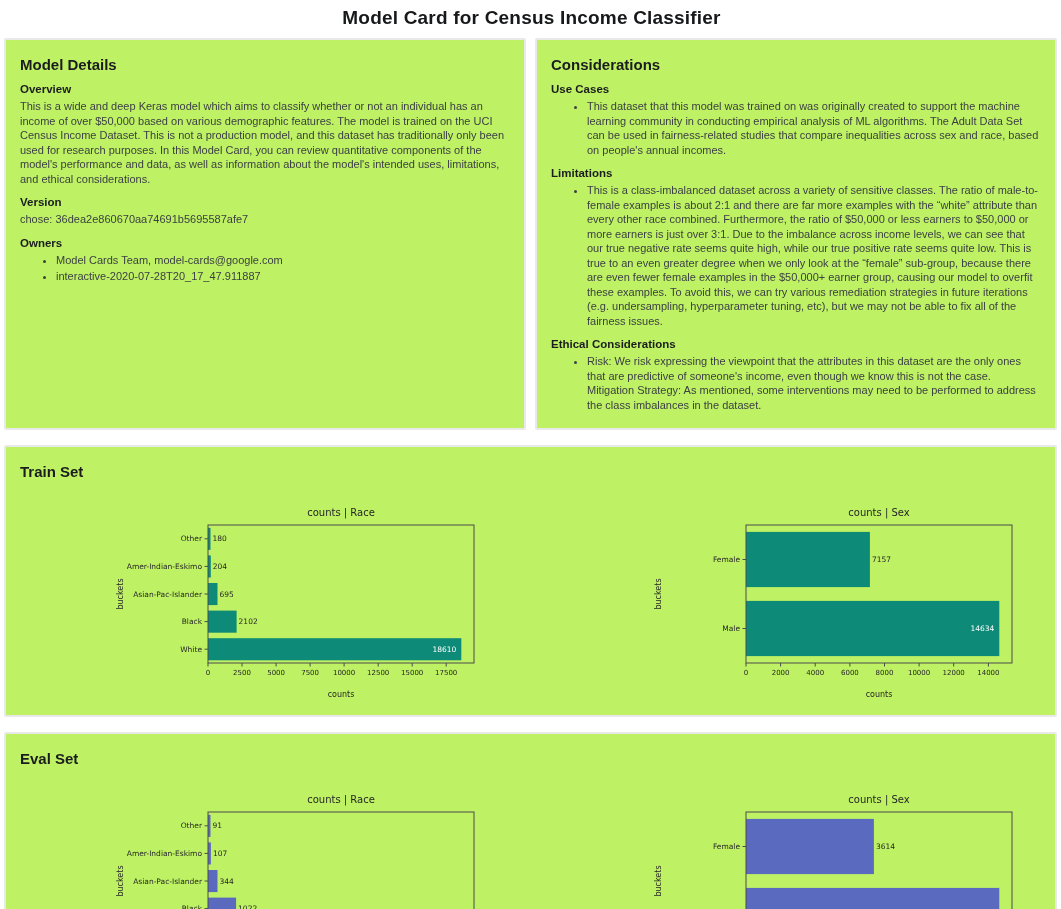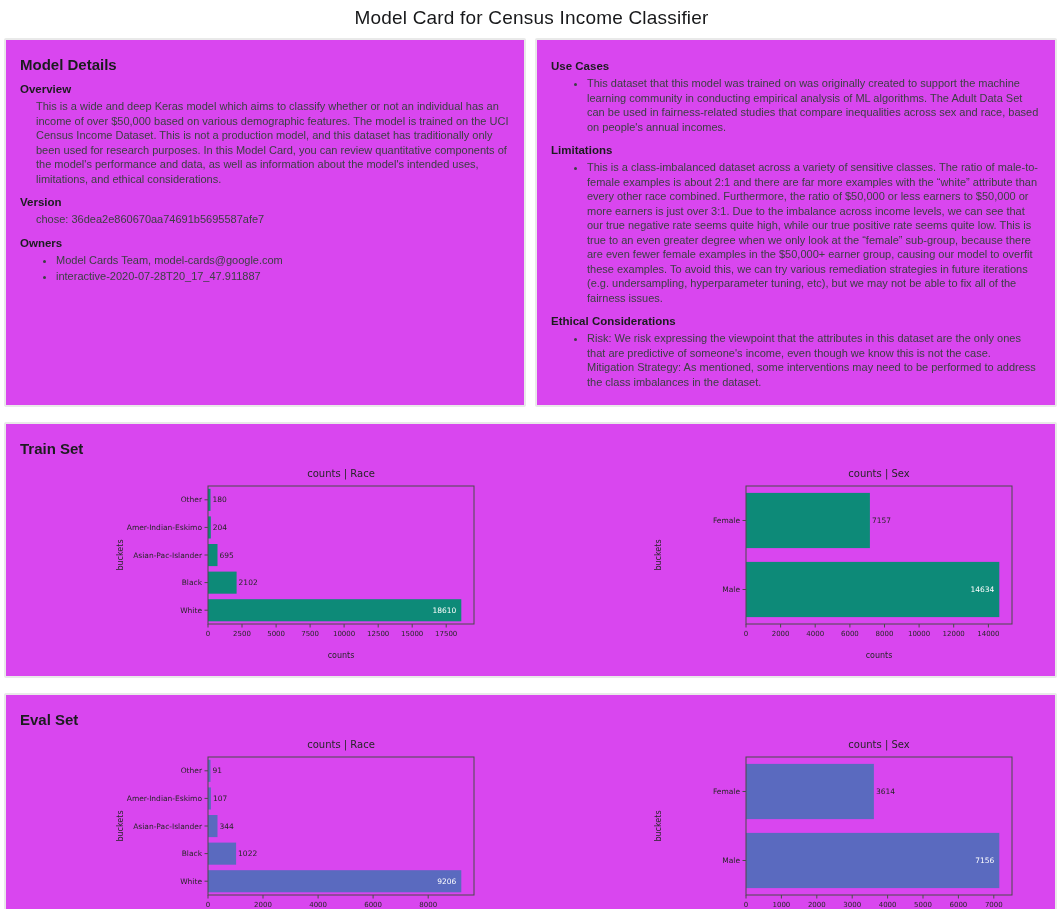--- a/index.html
+++ b/index.html
@@ -8,32 +8,32 @@
     width: 1061px;
     height: 909px;
     font-family: "Liberation Sans", sans-serif;
     color: #3c4043;
     position: relative;
     overflow: hidden;
   }
   .page-title {
     text-align: center;
     font-size: 19px;
-    font-weight: normal;
+    font-weight: bold;
     color: #17181a;
     padding: 7px 0 9px 2px;
     letter-spacing: .2px;
   }
   .row {
     display: flex;
     gap: 9px;
     margin: 0 4px;
   }
   .card {
-    background: #d946ef;
+    background: #bef264;
     border: 2px solid #e9e9e9;
     border-radius: 2px;
     padding: 10px 14px 14px 14px;
   }
   .half-card { flex: 1 1 0; min-height: 308px; }
   .full-card { margin: 15px 4px 0 4px; }
   .card h2 {
     font-size: 15px;
     font-weight: bold;
     color: #1b1c1e;
@@ -42,32 +42,31 @@
   .card h3 {
     font-size: 11.5px;
     font-weight: bold;
     color: #1b1c1e;
     margin: 10px 0 4px 0;
   }
   .card p, .card li {
     font-size: 11px;
     line-height: 1.32;
     color: #3c4043;
-    margin-left: 16px;
   }
   .card ul {
     margin: 2px 0 2px 0;
     padding-left: 36px;
   }
   .card li { margin: 1px 0; }
   .pre-line { white-space: pre-line; }
   .section-desc { margin: 0 0 2px 0; }
   .charts-row {
     display: flex;
-    margin-top: 8px;
+    margin-top: 24px;
   }
   .chart-wrap { width: 380px; height: 197px; }
   .chart-wrap.first { margin-left: 92px; }
   .chart-wrap.second { margin-left: 158px; }
   svg text { font-family: "DejaVu Sans", sans-serif; }
 </style>
 </head>
 <body>
 
 <div class="page-title">Model Card for Census Income Classifier</div>
@@ -87,20 +86,21 @@
     <ul>
       <li>Model Cards Team, model-cards@google.com</li>
     </ul>
 
     <ul>
       <li>interactive-2020-07-28T20_17_47.911887</li>
     </ul>
   </div>
 
   <div class="card half-card">
+    <h2>Considerations</h2>
 
     <h3>Use Cases</h3>
     <ul>
       <li>This dataset that this model was trained on was originally created to support the machine learning community in conducting empirical analysis of ML algorithms. The Adult Data Set can be used in fairness-related studies that compare inequalities across sex and race, based on people's annual incomes.</li>
     </ul>
 
     <h3>Limitations</h3>
     <ul>
       <li>This is a class-imbalanced dataset across a variety of sensitive classes. The ratio of male-to-female examples is about 2:1 and there are far more examples with the “white” attribute than every other race combined. Furthermore, the ratio of $50,000 or less earners to $50,000 or more earners is just over 3:1. Due to the imbalance across income levels, we can see that our true negative rate seems quite high, while our true positive rate seems quite low. This is true to an even greater degree when we only look at the “female” sub-group, because there are even fewer female examples in the $50,000+ earner group, causing our model to overfit these examples. To avoid this, we can try various remediation strategies in future iterations (e.g. undersampling, hyperparameter tuning, etc), but we may not be able to fix all of the fairness issues.</li>
     </ul>

